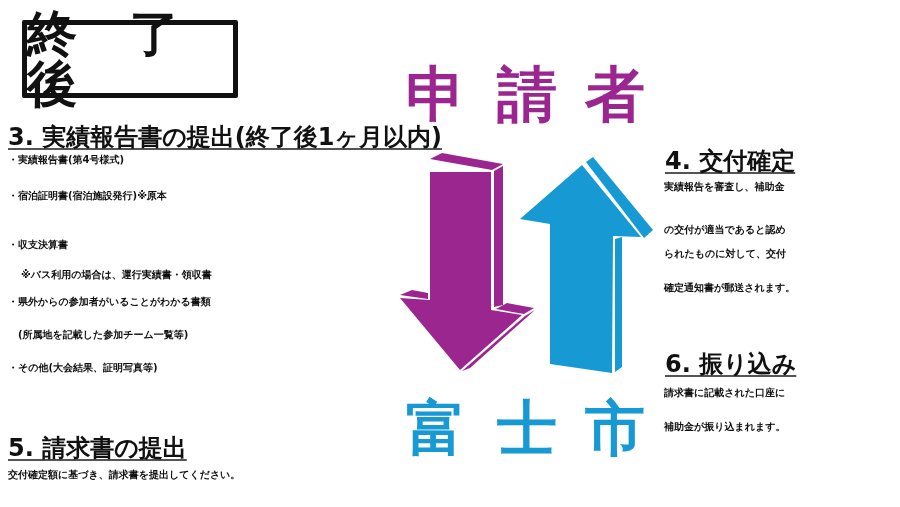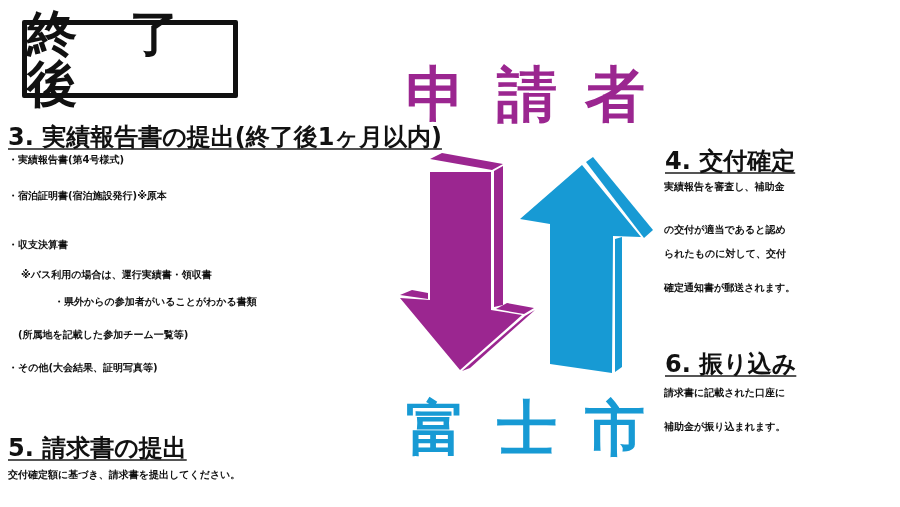--- a/index.html
+++ b/index.html
@@ -35,21 +35,21 @@
 
 <div class="abs title-box">
   <span>終 了 後</span>
 </div>
 
 <div class="abs heading" style="left:8px; top:121px;">3. 実績報告書の提出(終了後1ヶ月以内)</div>
 <div class="abs line" style="left:8px; top:155px;">・実績報告書(第4号様式)</div>
 <div class="abs line" style="left:8px; top:191px;">・宿泊証明書(宿泊施設発行)※原本</div>
 <div class="abs line" style="left:8px; top:240px;text-align:center;">・収支決算書</div>
 <div class="abs line" style="left:11px; top:262px;margin-top:8px;">　※バス利用の場合は、運行実績書・領収書</div>
-<div class="abs line" style="left:8px; top:297px;margin-left:46px;">・県外からの参加者がいることがわかる書類</div>
+<div class="abs line" style="left:8px; top:297px;">・県外からの参加者がいることがわかる書類</div>
 <div class="abs line" style="left:8px; top:330px;">　(所属地を記載した参加チーム一覧等)</div>
 <div class="abs line" style="left:8px; top:363px;">・その他(大会結果、証明写真等)</div>
 
 <div class="abs heading" style="left:8px; top:432px;">5. 請求書の提出</div>
 <div class="abs line" style="left:8px; top:470px;">交付確定額に基づき、請求書を提出してください。</div>
 
 <div class="abs big" style="left:0; top:64px; width:900px; height:64px; color:#9B2690;">
   <span style="left:406px;">申</span>
   <span style="left:497px;">請</span>
   <span style="left:585px;">者</span>

